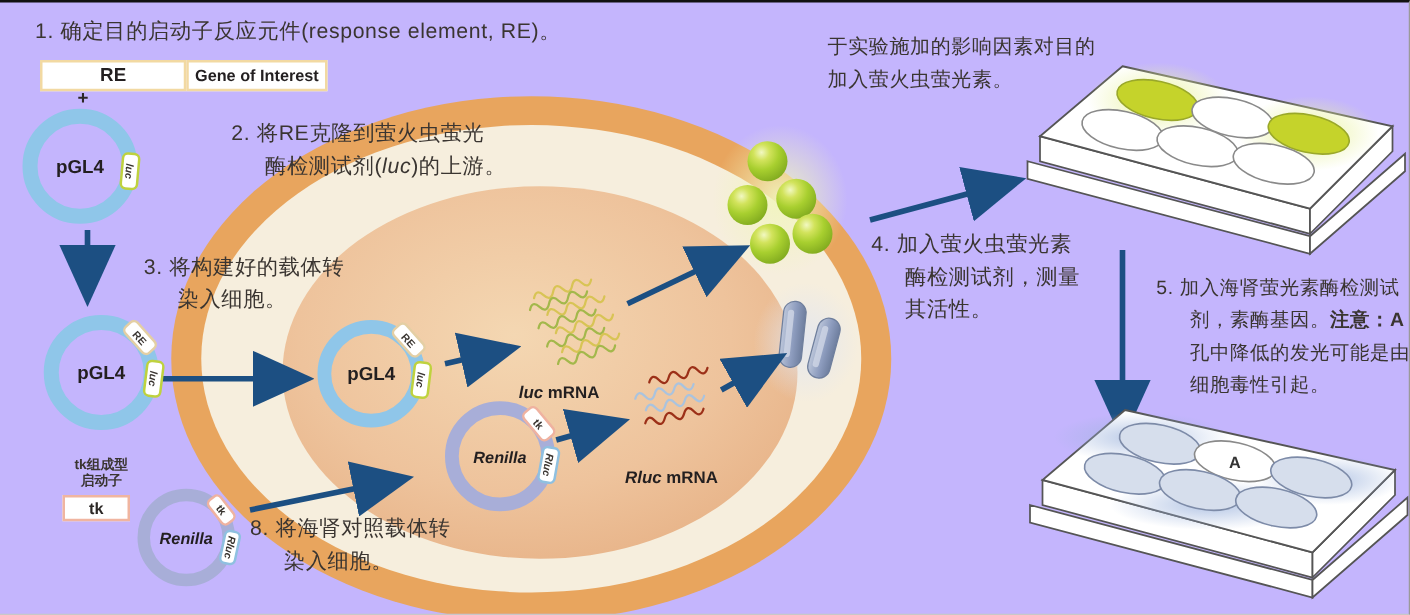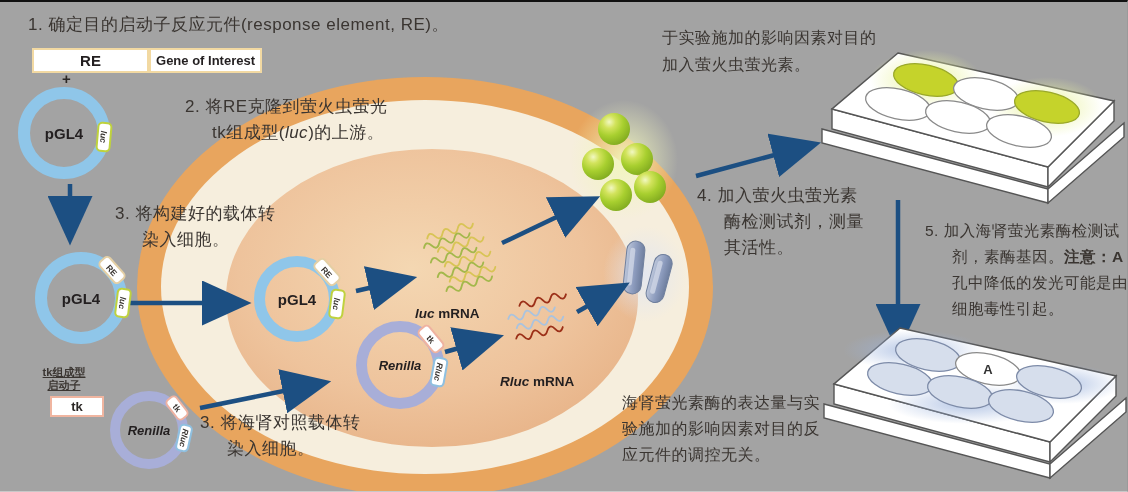--- a/index.html
+++ b/index.html
@@ -1,17 +1,17 @@
 <!DOCTYPE html>
 <html><head>
 <meta charset="utf-8">
 <style>
   html,body{margin:0;padding:0;background:#fff;}
   .canvas{
-    position:relative;width:1128px;height:492px;background:#a3a3a3;overflow:hidden;
+    position:relative;width:1128px;height:492px;background:#c4b5fd;overflow:hidden;
     box-sizing:border-box;border-top:2px solid #111;border-right:1px solid #9a9a9a;border-bottom:1px solid #c8c8c8;
     font-family:"Liberation Sans","DejaVu Sans",sans-serif;color:#2b2725;
   }
   .abs{position:absolute;}
   svg{display:block;}
   .zh{font-size:17px;line-height:26px;letter-spacing:.5px;color:#3a3531;white-space:nowrap;}
   .zh .cont{padding-left:27px;}
   .sm{font-size:15.5px;line-height:25px;}
   .b{font-weight:bold;}
   .it{font-style:italic;}
@@ -149,21 +149,21 @@
   <div class="plasmid" style="left:18px;top:85px;width:92px;height:92px;">
     <div class="ring ring-blue"></div>
     <span class="pl-label">pGL4</span>
     <span class="seg seg-luc" style="left:86px;top:50px;transform:translate(-50%,-50%) rotate(95deg);">
       <span class="it">luc</span>
     </span>
   </div>
 
   <div class="abs zh" style="left:185px;top:92px;">
     <div>2. 将RE克隆到萤火虫萤光</div>
-    <div class="cont"><span>tk组成型(</span><span class="it">luc</span><span>)的上游。</span></div>
+    <div class="cont"><span>酶检测试剂(</span><span class="it">luc</span><span>)的上游。</span></div>
   </div>
 
   <div class="abs zh" style="left:115px;top:199px;">
     <div>3. 将构建好的载体转</div>
     <div class="cont">染入细胞。</div>
   </div>
 
   <div class="plasmid" style="left:35px;top:250px;width:92px;height:92px;">
     <div class="ring ring-blue"></div>
     <span class="pl-label">pGL4</span>
@@ -201,30 +201,30 @@
     <div class="ring ring-lav" style="border-width:10px;"></div>
     <span class="pl-label ren">Renilla</span>
     <span class="seg seg-tk" style="left:67px;top:17px;width:26px;height:14px;transform:translate(-50%,-50%) rotate(52deg);">
       <span>tk</span>
     </span>
     <span class="seg seg-rluc" style="left:74px;top:47px;width:28px;height:14px;transform:translate(-50%,-50%) rotate(102deg);">
       <span class="it">Rluc</span>
     </span>
   </div>
 
-  <div class="tklbl" style="left:29px;top:364px;width:70px;text-decoration:underline;">
+  <div class="tklbl" style="left:46px;top:364px;width:70px;">
     <div>tk组成型</div>
     <div>启动子</div>
   </div>
   <div class="tkbox" style="left:50px;top:394px;width:54px;height:21px;">
     <span>tk</span>
   </div>
 
   <div class="abs zh" style="left:200px;top:408px;">
-    <div>3. 将海肾对照载体转</div>
+    <div>8. 将海肾对照载体转</div>
     <div class="cont">染入细胞。</div>
   </div>
 
   <div class="mlabel" style="left:415px;top:288px;">
     <span class="it">luc</span><span> mRNA</span>
   </div>
   <div class="mlabel" style="left:500px;top:356px;">
     <span class="it">Rluc</span><span> mRNA</span>
   </div>
 
@@ -239,25 +239,20 @@
     <div class="cont">其活性。</div>
   </div>
 
   <div class="abs zh" style="left:925px;top:216px;font-size:15.5px;line-height:26px;">
     <div>5. 加入海肾萤光素酶检测试</div>
     <div class="cont"><span>剂，素酶基因。</span><span class="b">注意：A</span></div>
     <div class="cont">孔中降低的发光可能是由于</div>
     <div class="cont">细胞毒性引起。</div>
   </div>
 
-  <div class="abs zh sm" style="left:622px;top:388px;line-height:26px;font-size:16px;">
-    <div>海肾萤光素酶的表达量与实</div>
-    <div>验施加的影响因素对目的反</div>
-    <div>应元件的调控无关。</div>
-  </div>
 
   <svg class="abs" style="left:826px;top:45px;overflow:visible;" width="300" height="160" viewBox="0 0 300 160">
     <defs>
       <radialGradient id="gGlow">
         <stop offset="0%" stop-color="#e9f2a0" stop-opacity=".95"></stop>
         <stop offset="100%" stop-color="#e9f2a0" stop-opacity="0"></stop>
       </radialGradient>
     </defs>
 
     <polygon points="-4,82 222,142 222,156 -4,96" fill="#fff" stroke="#555" stroke-width="1.4"></polygon>

